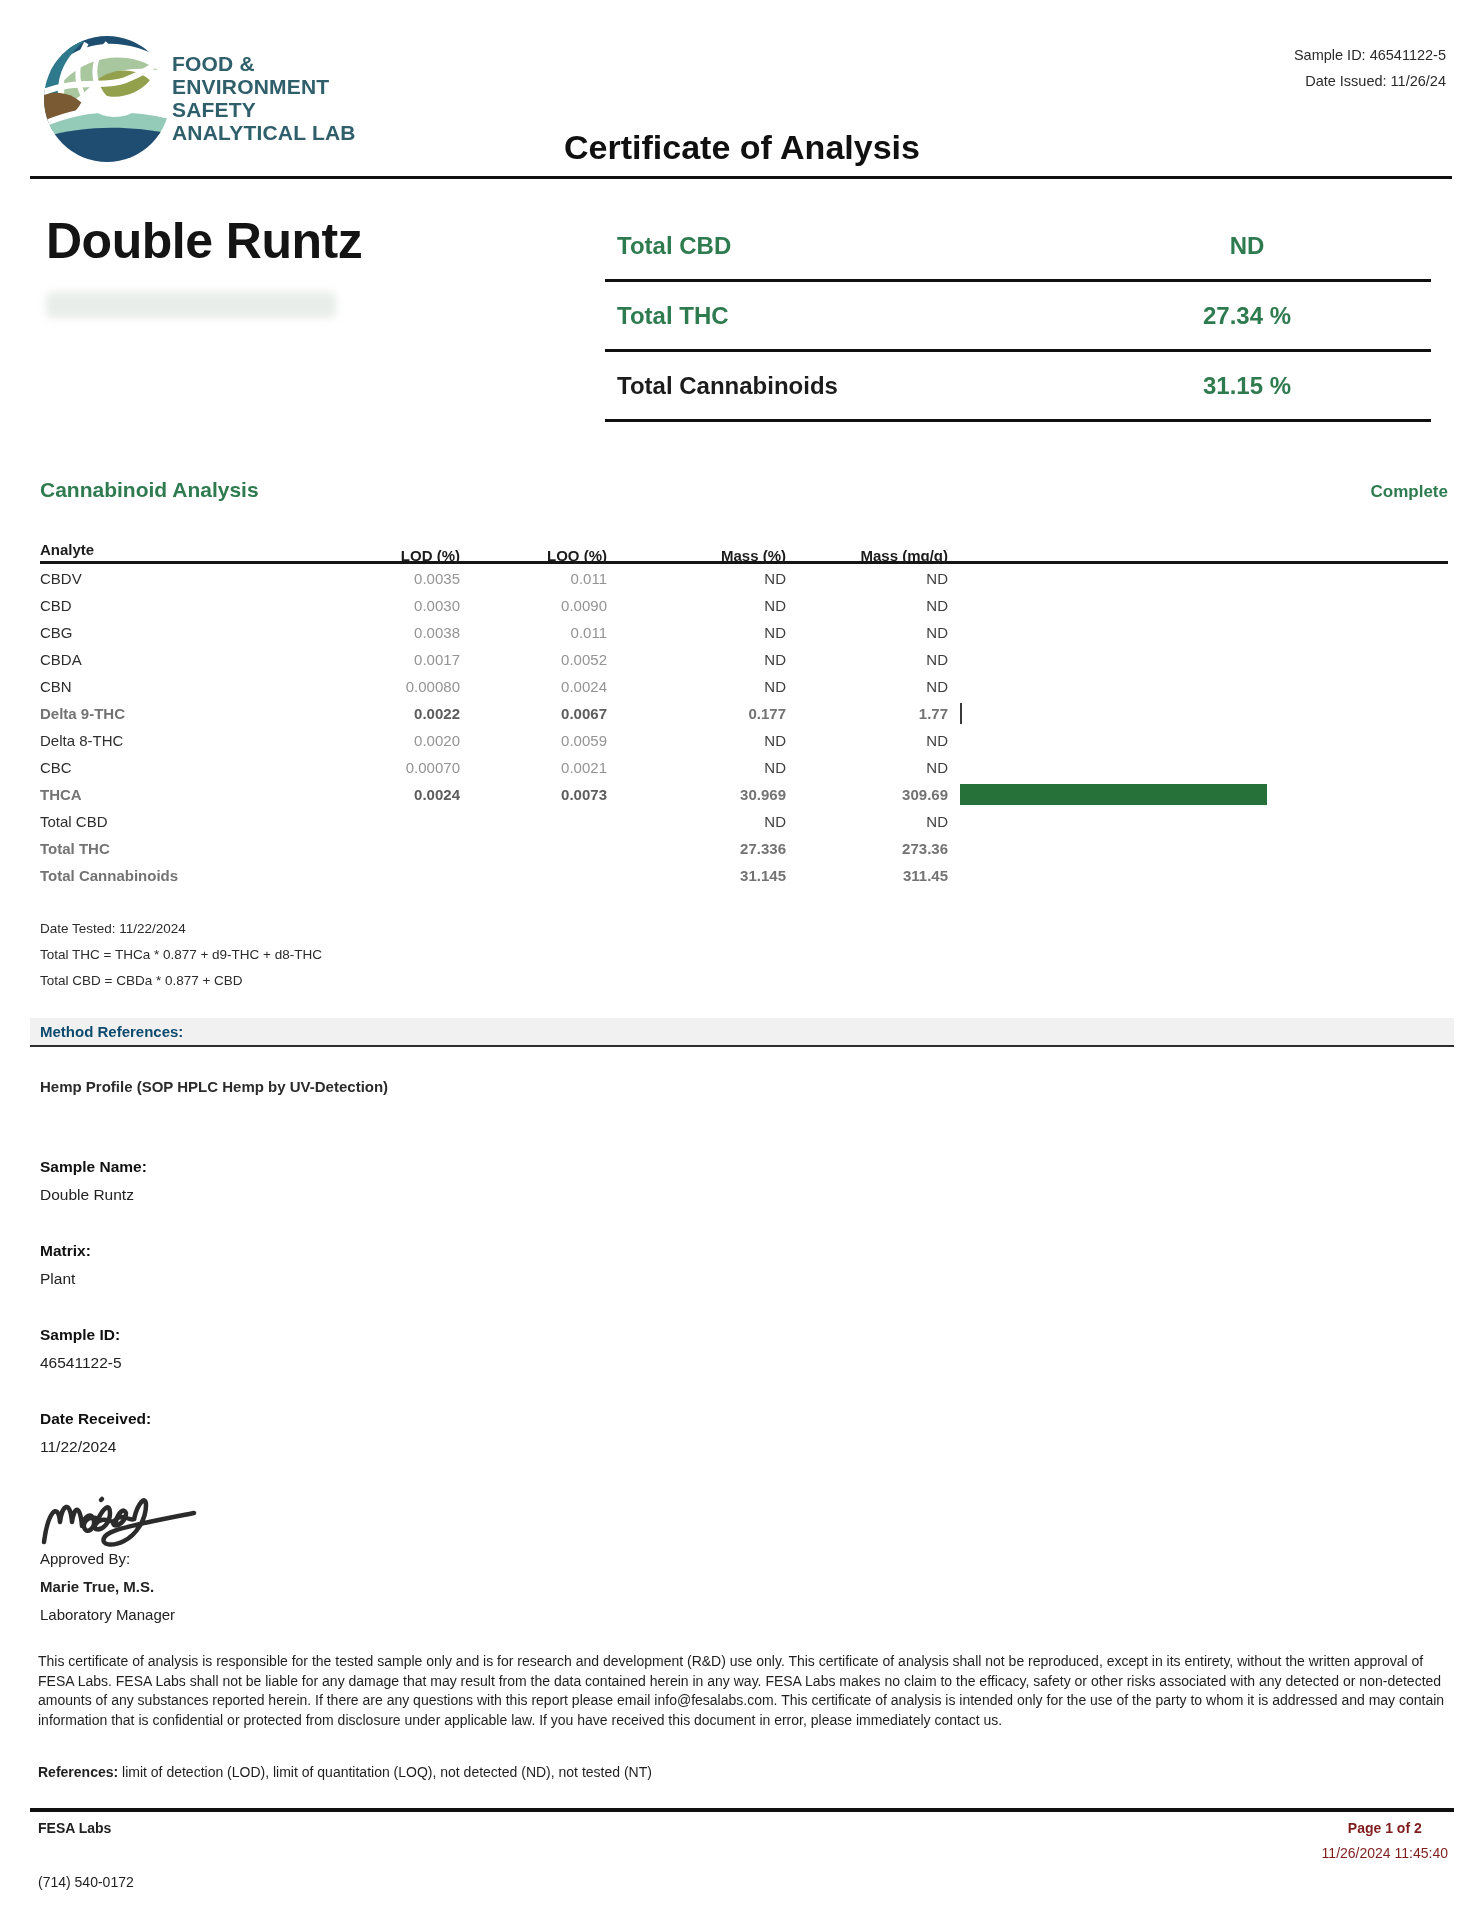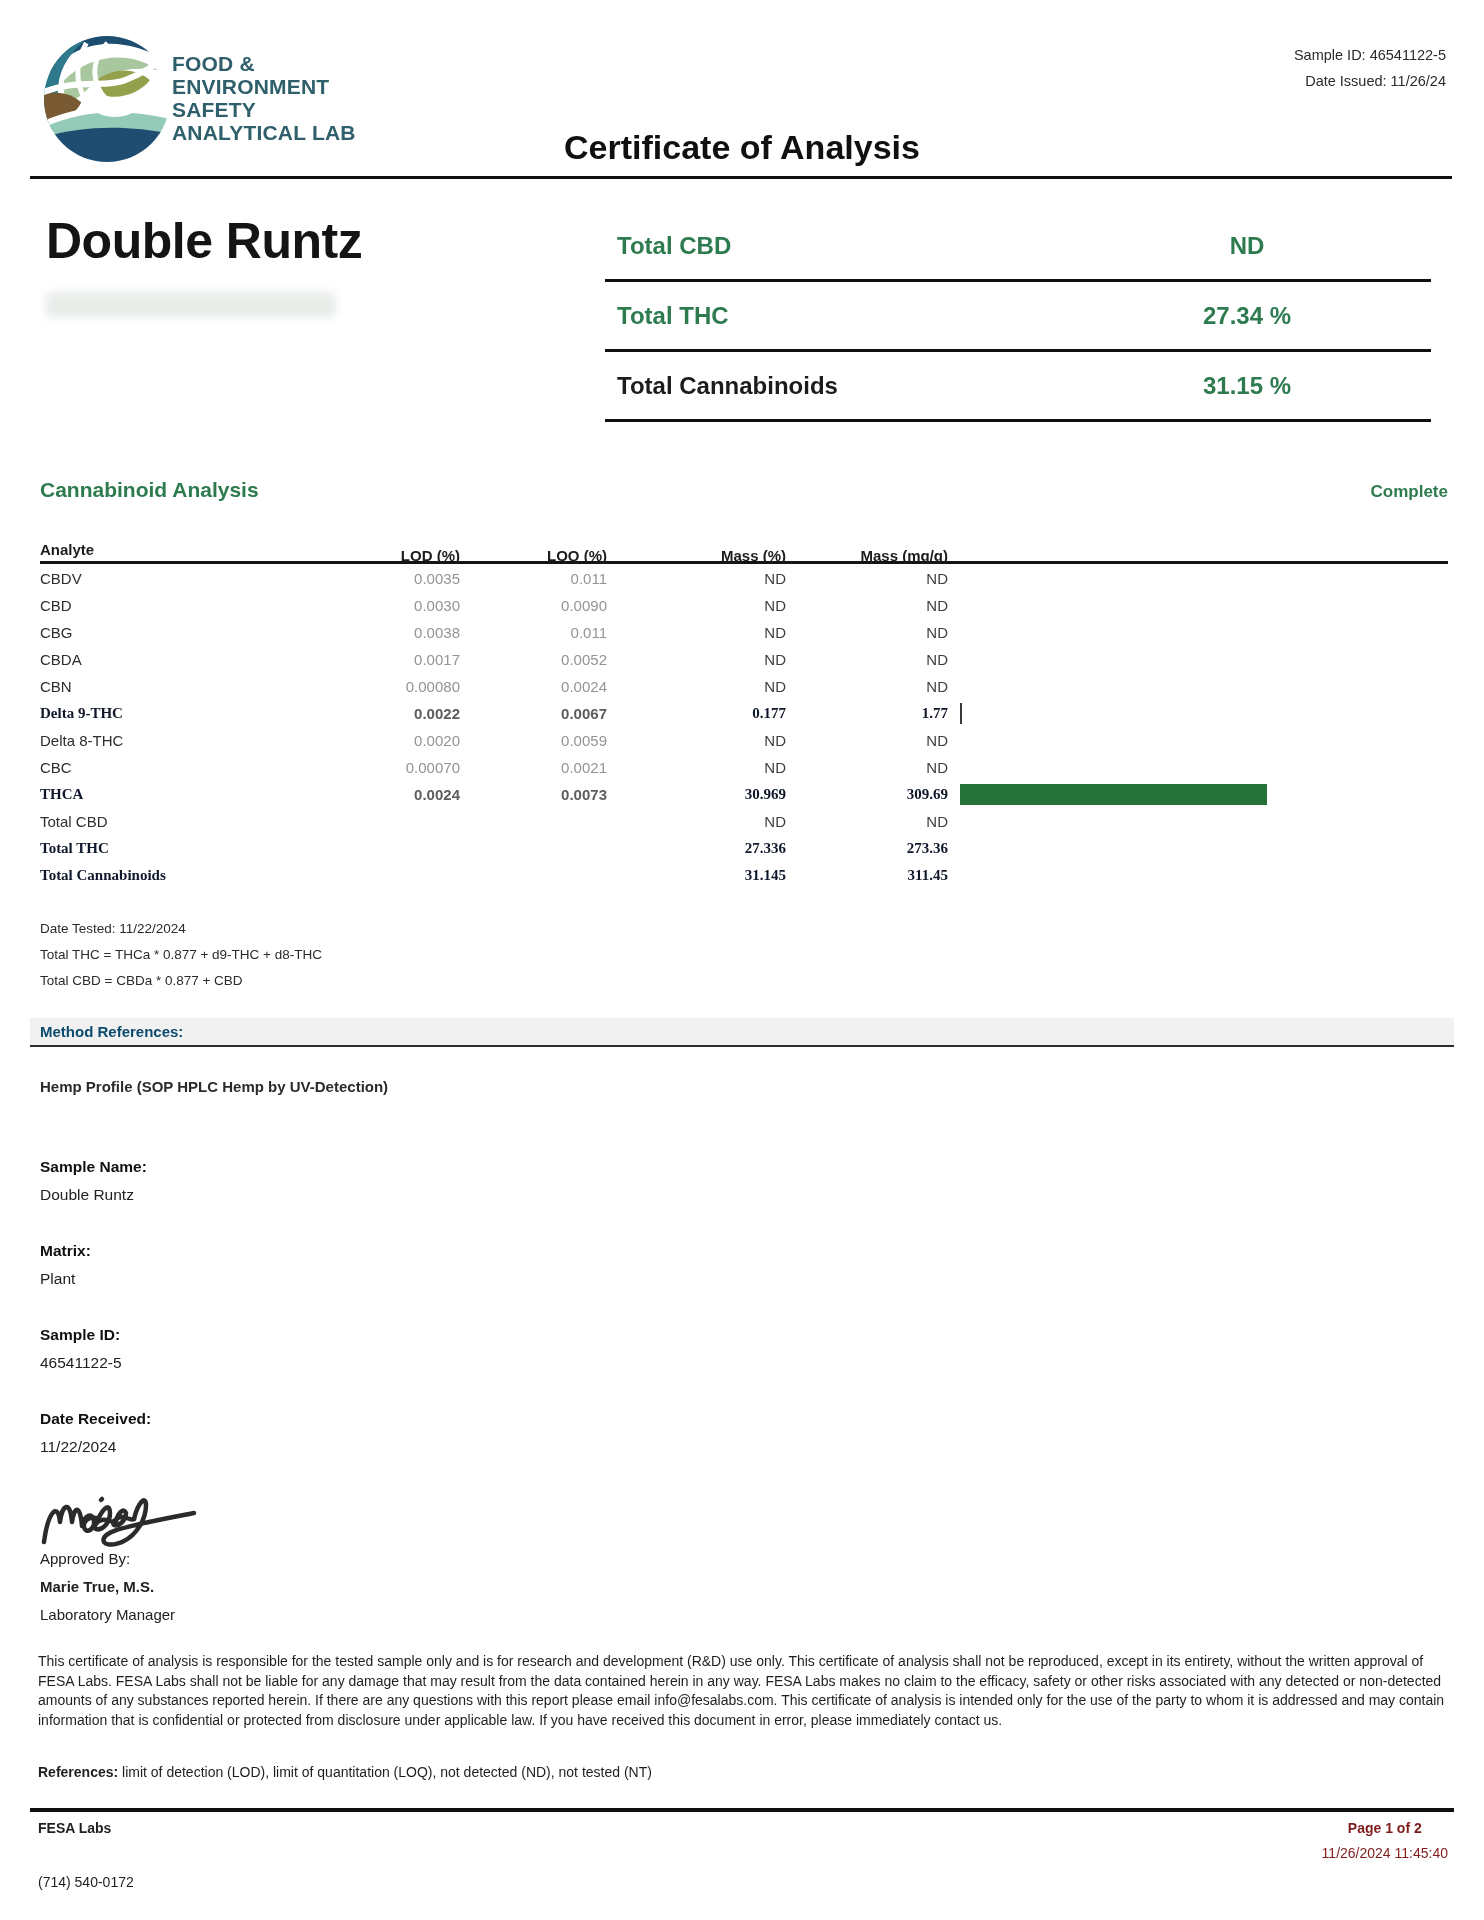--- a/index.html
+++ b/index.html
@@ -38,21 +38,21 @@
   .thead-rule{height:3px; background:#151515; margin-top:3px;}
   .abody{margin-top:1px;}
   .arow{height:27px;}
   .arow .cell{font-size:15px;}
   .c-analyte{text-align:left; color:#2e2e2e;}
   .c-num{text-align:right;}
   .c-lod{color:#949494;} .c-mass{color:#3f3f3f;}
   .c-bar{padding-left:12px; height:27px; display:flex; align-items:center;}
   .bar{height:21px;}
   .arow.bold .cell{font-weight:700;}
-  .arow.bold .c-analyte, .arow.bold .c-mass{color:#0f172a;font-family:Liberation Serif, serif;}
+  .arow.bold .c-analyte, .arow.bold .c-mass{color:#737373;}
   .arow.bold .c-lod{color:#5d5d5d;}
   .h-right{text-align:right;margin-top:13px;}
 
   .notes{left:40px; top:916px; font-size:13.5px; color:#2b2b2b; line-height:26px;}
 
   
   .method-band{left:30px; top:1018px; width:1424px; height:27px; background:#f1f1f1;
                border-bottom:2px solid #2e2e2e; display:flex; align-items:center;}
   .method-band span{padding-left:10px; font-size:15px; font-weight:700; color:#0c4a6e;}
   .method-value{left:40px; top:1078px; font-size:15px; color:#2b2b2b;font-weight:bold;}

